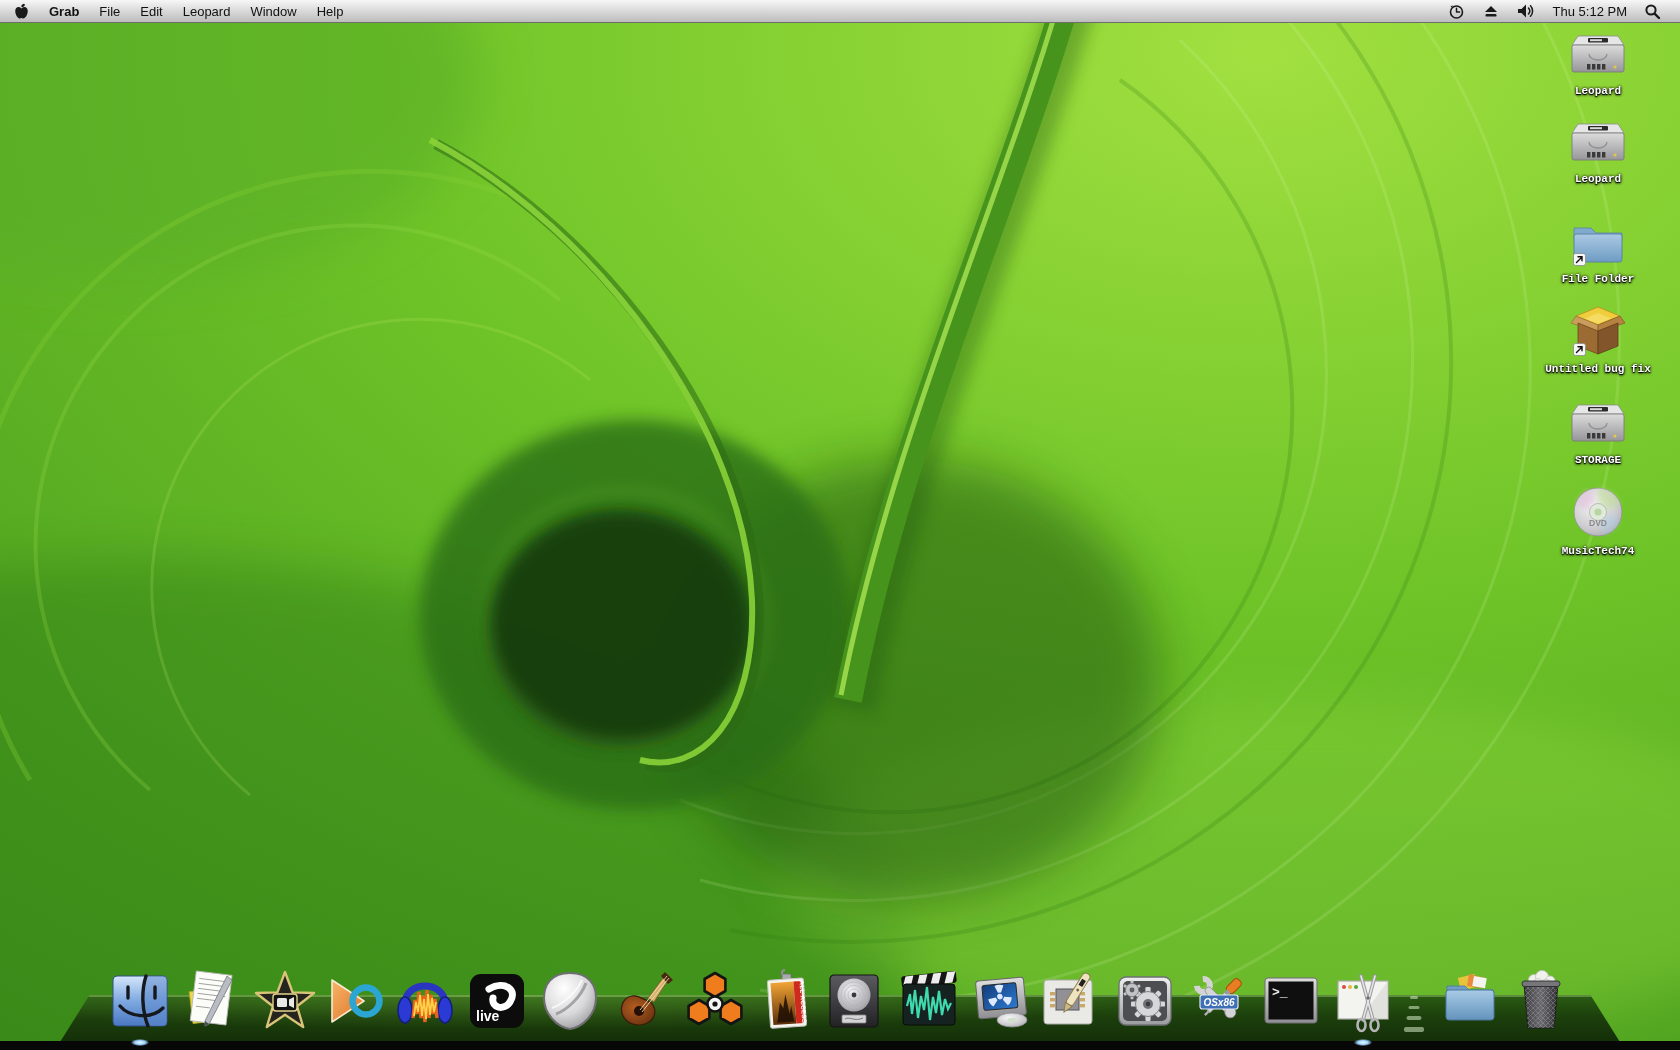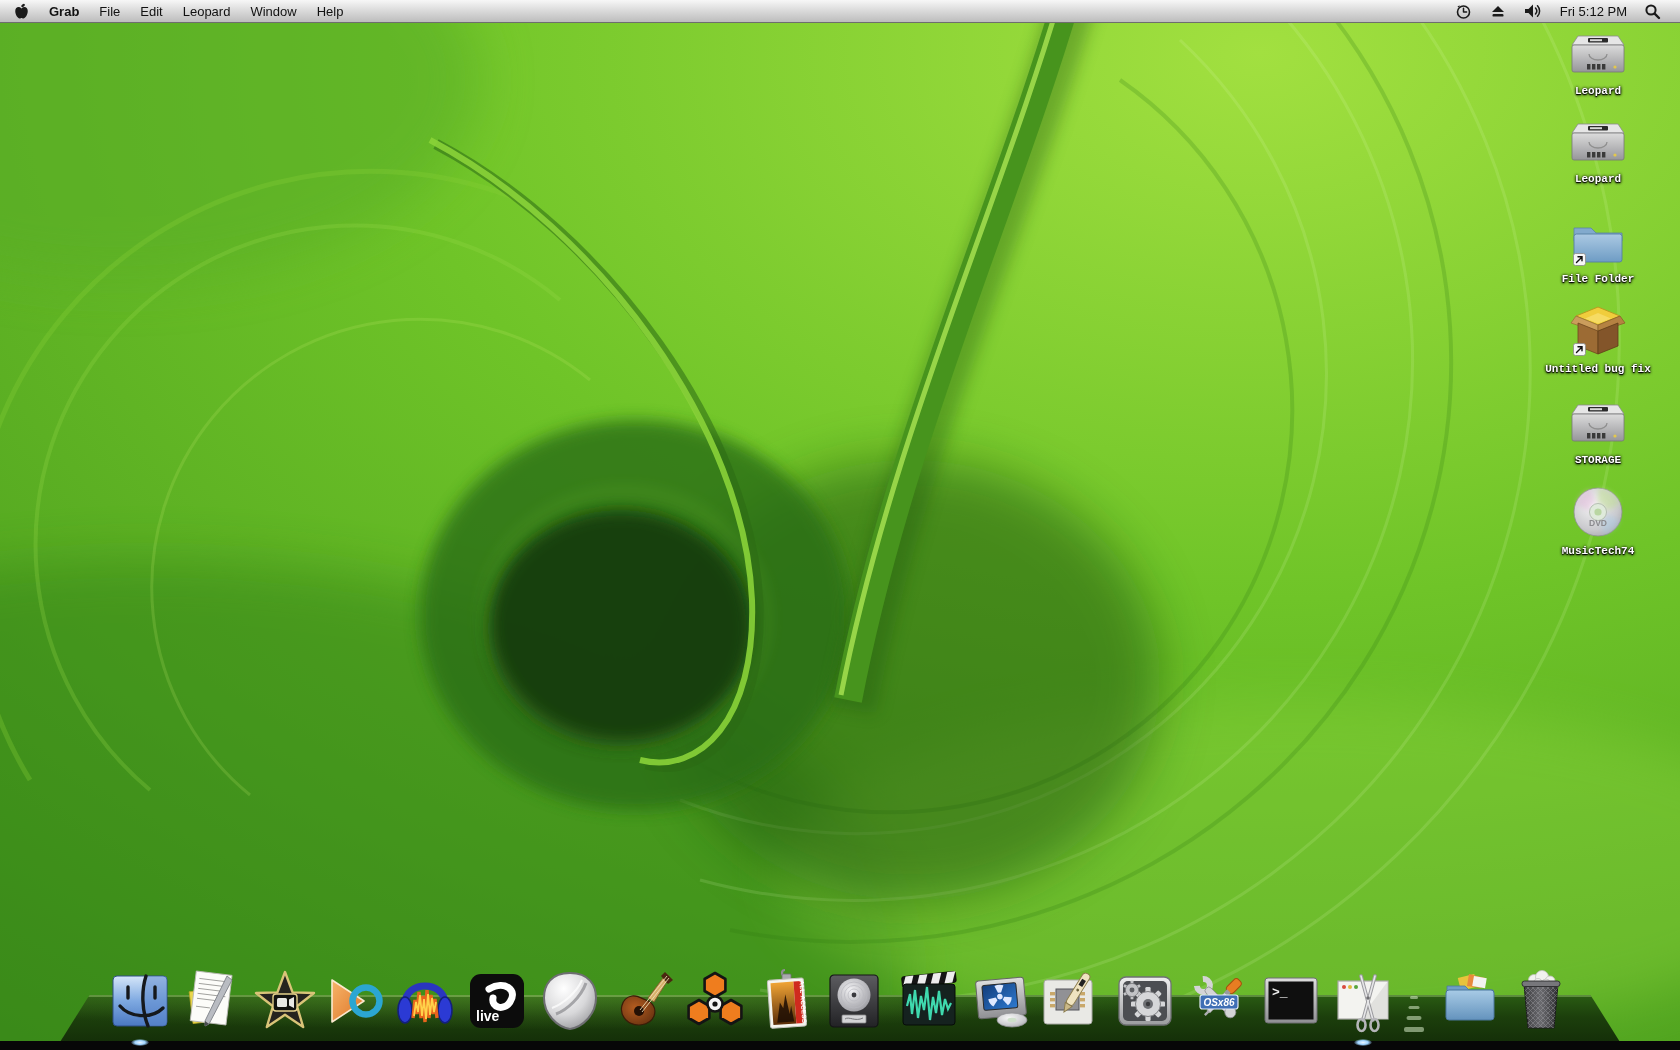--- a/index.html
+++ b/index.html
@@ -129,21 +129,21 @@
           <path d="M2,8 L14,8 L8,2 Z" fill="#1a1a1a"></path>
           <rect x="2.5" y="10" width="11" height="2.6" rx="1.2" fill="#1a1a1a"></rect>
         </svg>
       </div>
       <div class="status-item">
         <svg width="19" height="16" viewBox="0 0 19 16">
           <path d="M1,6 L4.5,6 L9,1.5 L9,14.5 L4.5,10 L1,10 Z" fill="#1a1a1a"></path>
           <path d="M11.5,5 A4.5,4.5 0 0 1 11.5,11 M13.5,2.8 A7.5,7.5 0 0 1 13.5,13.2" fill="none" stroke="#1a1a1a" stroke-width="1.5" stroke-linecap="round"></path>
         </svg>
       </div>
-      <div class="clock">Fri 5:12 PM</div>
+      <div class="clock">Thu 5:12 PM</div>
       <div class="status-item">
         <svg width="17" height="17" viewBox="0 0 17 17">
           <circle cx="7" cy="7" r="4.6" fill="none" stroke="#1a1a1a" stroke-width="2"></circle>
           <path d="M10.6,10.6 L15,15" stroke="#1a1a1a" stroke-width="2.4" stroke-linecap="round"></path>
         </svg>
       </div>
     </div>
   </div>
 
   <div class="desktop-icons">

